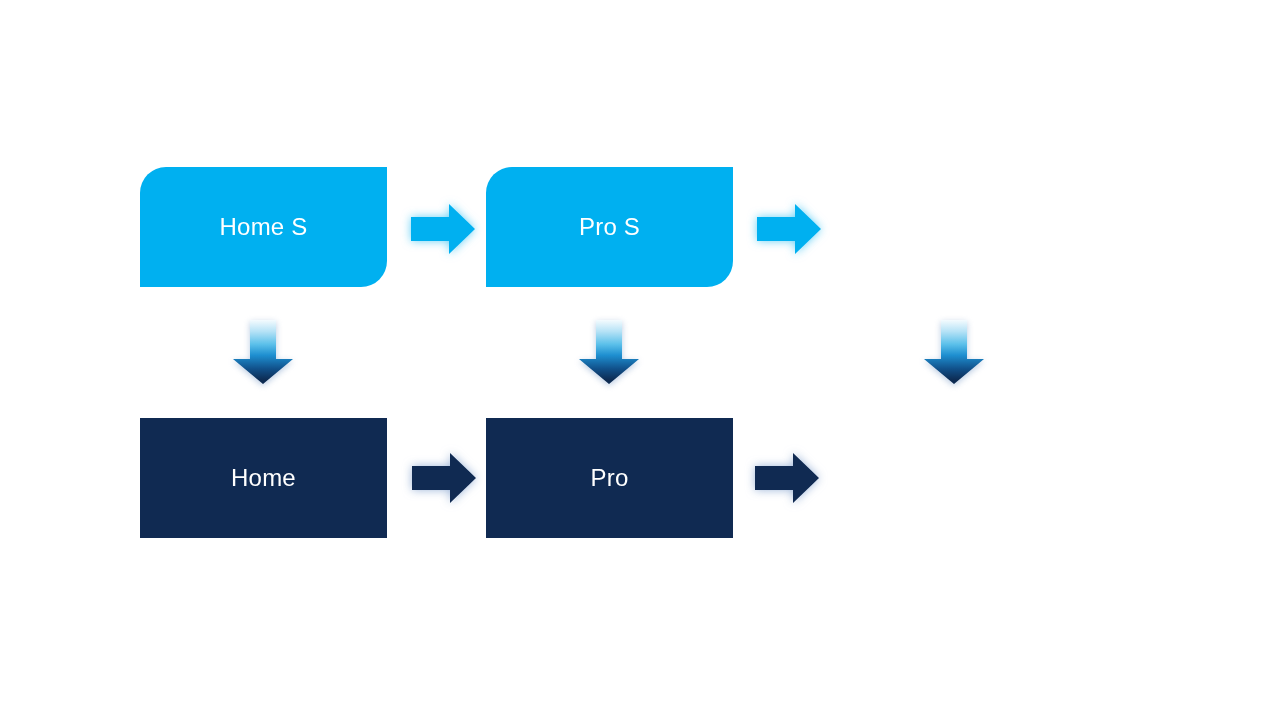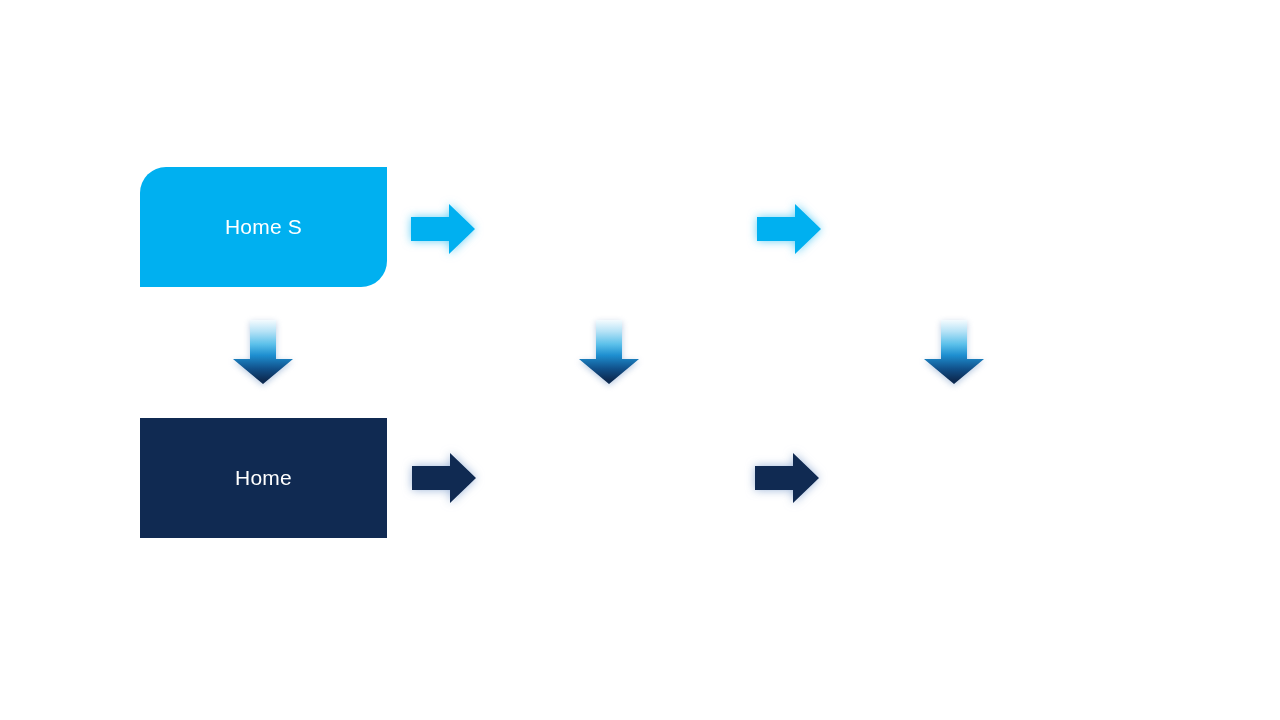--- a/index.html
+++ b/index.html
@@ -11,21 +11,21 @@
   .canvas{
     position:relative;width:1280px;height:720px;
     background:var(--canvas-bg,#fff);
     overflow:hidden;
   }
   .box{
     position:absolute;
     width:247px;height:120px;
     display:flex;align-items:center;justify-content:center;
     color:var(--label-text,#fff);
-    font-size:21px;
+    font-size:24px;
     letter-spacing:0.2px;
     text-align:center;
   }
   .box.top{
     background:var(--light-blue,#00B0F0);
     border-radius:26px 0 26px 0;
   }
   .box.bottom{
     background:var(--dark-navy,#102A52);
     text-align:right;
@@ -53,20 +53,23 @@
   }
 </style>
 </head>
 <body>
 
 <div class="canvas">
 
   <div class="box top" style="left:140px;top:167px">
     <span>Home S</span>
   </div>
+  <div class="box top" style="left:486px;top:167px">
+    <span>Pro S</span>
+  </div>
 
   <div class="arrow-wrap glow-light" style="left:411px;top:204px">
     <div class="rarrow light"></div>
   </div>
   <div class="arrow-wrap glow-light" style="left:757px;top:204px">
     <div class="rarrow light"></div>
   </div>
 
   <div class="arrow-wrap glow-soft" style="left:233px;top:320px">
     <div class="darrow"></div>
@@ -74,20 +77,23 @@
   <div class="arrow-wrap glow-soft" style="left:579px;top:320px">
     <div class="darrow"></div>
   </div>
   <div class="arrow-wrap glow-soft" style="left:924px;top:320px">
     <div class="darrow"></div>
   </div>
 
   <div class="box bottom" style="left:140px;top:418px">
     <span>Home</span>
   </div>
+  <div class="box bottom" style="left:486px;top:418px">
+    <span>Pro</span>
+  </div>
 
   <div class="arrow-wrap glow-dark" style="left:412px;top:453px">
     <div class="rarrow dark"></div>
   </div>
   <div class="arrow-wrap glow-dark" style="left:755px;top:453px">
     <div class="rarrow dark"></div>
   </div>
 
 </div>
 

